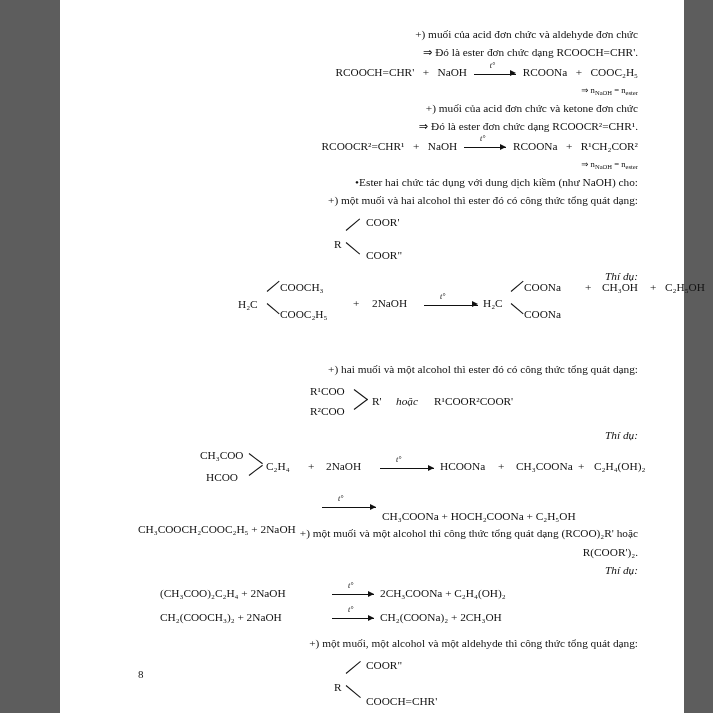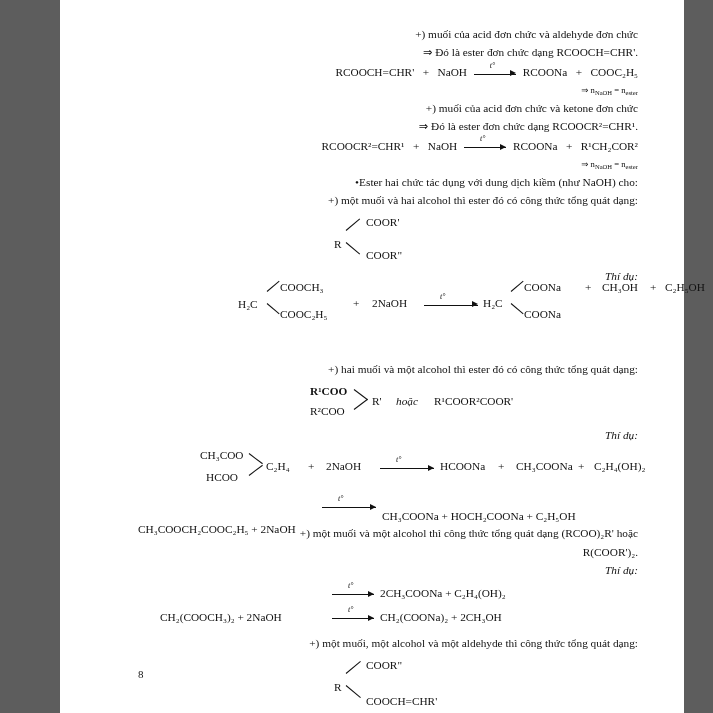--- a/index.html
+++ b/index.html
@@ -189,21 +189,21 @@
         <div style="position:absolute; left:386px; top:19px;">COONa</div>
         <div style="position:absolute; left:447px; top:-8px;">+</div>
         <div style="position:absolute; left:464px; top:-8px;">CH₃OH</div>
         <div style="position:absolute; left:512px; top:-8px;">+</div>
         <div style="position:absolute; left:527px; top:-8px;">C₂H₅OH</div>
       </div>
 
       <div class="ln" style="margin-top:26px;"><span>+) hai muối và một alcohol thì ester đó có công thức tổng quát dạng:</span></div>
 
       <div style="position:relative; height:42px; margin-top:6px;">
-        <div style="position:absolute; left:172px; top:0px;font-weight:bold;">R¹COO</div>
+        <div style="position:absolute; left:172px; top:0px;">R¹COO</div>
         <div style="position:absolute; left:172px; top:20px;">R²COO</div>
         <div style="position:absolute; left:216px; top:6px; width:17px; height:1px; background:#111; transform:rotate(37deg); transform-origin:left center;"></div>
         <div style="position:absolute; left:216px; top:26px; width:17px; height:1px; background:#111; transform:rotate(-37deg); transform-origin:left center;"></div>
         <div style="position:absolute; left:234px; top:10px;">R'</div>
         <div style="position:absolute; left:258px; top:10px;" class="italic">hoặc</div>
         <div style="position:absolute; left:296px; top:10px;">R¹COOR²COOR'</div>
       </div>
 
       <div class="ln italic" style="margin-top:2px;"><span>Thí dụ:</span></div>
 
@@ -238,20 +238,21 @@
         </div>
         <div style="position:absolute; left:244px; top:2px;margin-top:11px;">CH₃COONa  +  HOCH₂COONa  +  C₂H₅OH</div>
       </div>
 
       <div class="ln" style="margin-top:8px;"><span>+) một muối và một alcohol thì công thức tổng quát dạng (RCOO)₂R' hoặc</span></div>
       <div class="ln indent1"><span>R(COOR')₂.</span></div>
 
       <div class="ln italic"><span>Thí dụ:</span></div>
 
       <div style="position:relative; height:22px; margin-top:4px;">
+        <div style="position:absolute; left:22px; top:2px;">(CH₃COO)₂C₂H₄  +  2NaOH</div>
         <div style="position:absolute; left:190px; top:2px;">
           <span class="arrow">
             <span class="tlab">t°</span>
             <span class="line"></span><span class="head"></span>
           </span>
         </div>
         <div style="position:absolute; left:242px; top:2px;">2CH₃COONa  +  C₂H₄(OH)₂</div>
       </div>
 
       <div style="position:relative; height:22px; margin-top:2px;">

